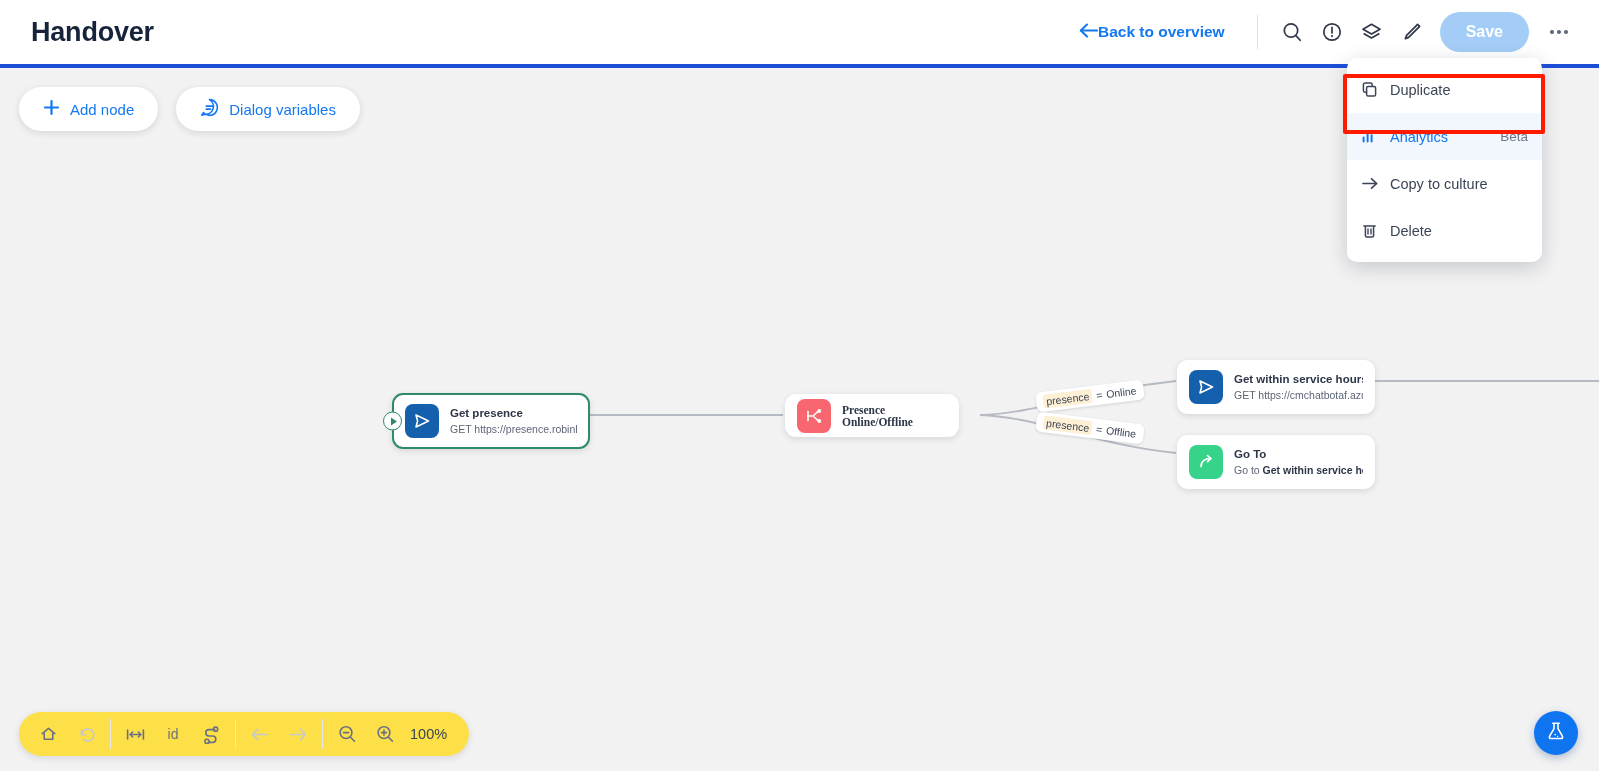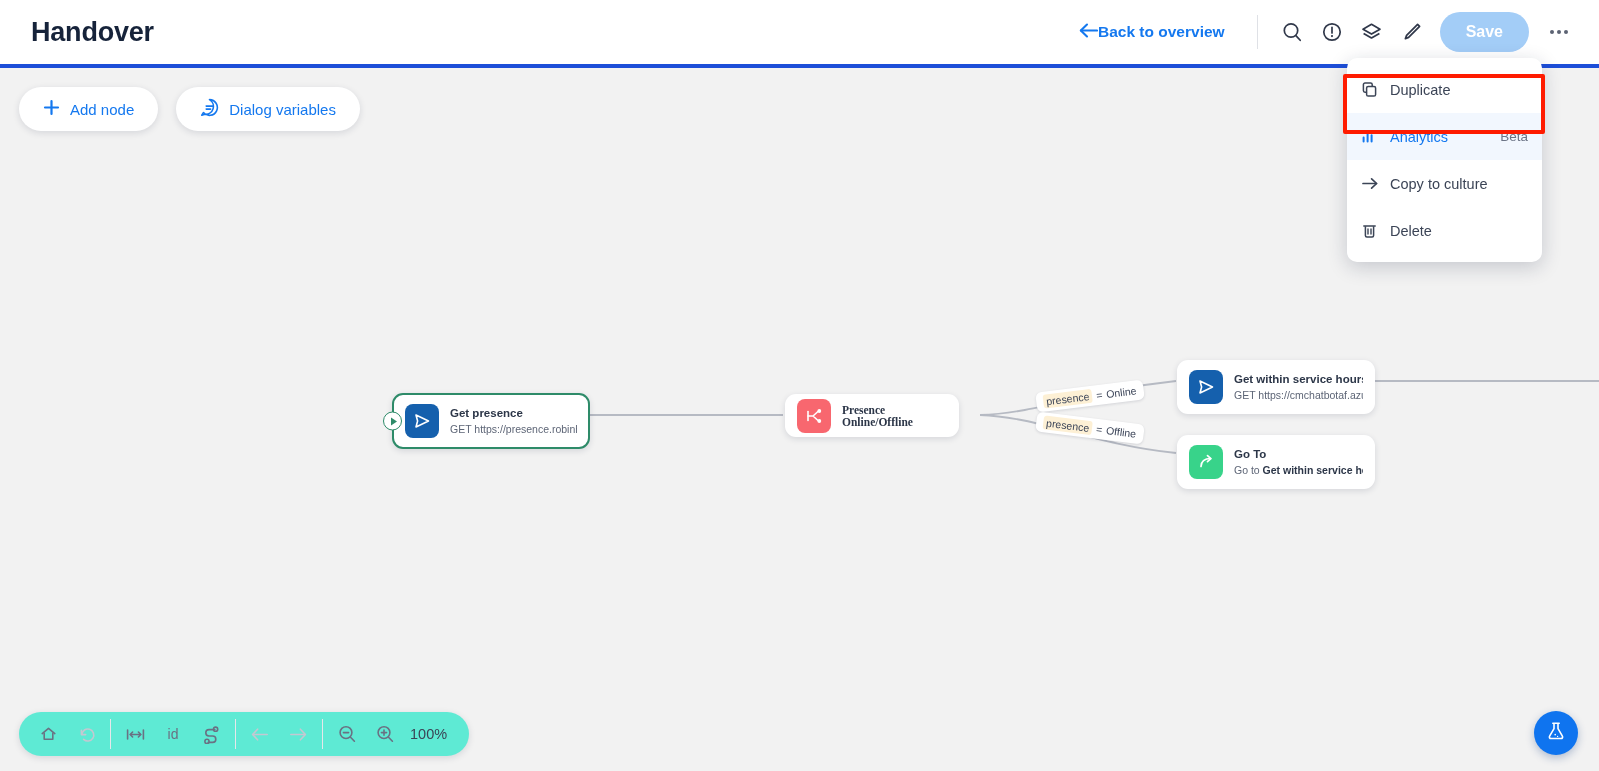--- a/index.html
+++ b/index.html
@@ -187,21 +187,21 @@
     border: 4px solid #ff1b00;
     border-radius: 2px;
     pointer-events: none;
     z-index: 70;
   }
 
   
   .bottom-bar {
     position: absolute; left: 19px; bottom: 15px;
     height: 44px;
-    background: #5eead4;
+    background: #fde047;
     border-radius: 22px;
     box-shadow: 0 2px 7px rgba(20,30,60,0.13);
     display: flex; align-items: center;
     padding: 0 10px;
     z-index: 25;
   }
   .bb-btn {
     width: 38px; height: 38px;
     display: flex; align-items: center; justify-content: center;
     cursor: pointer; color: #6a7183;

